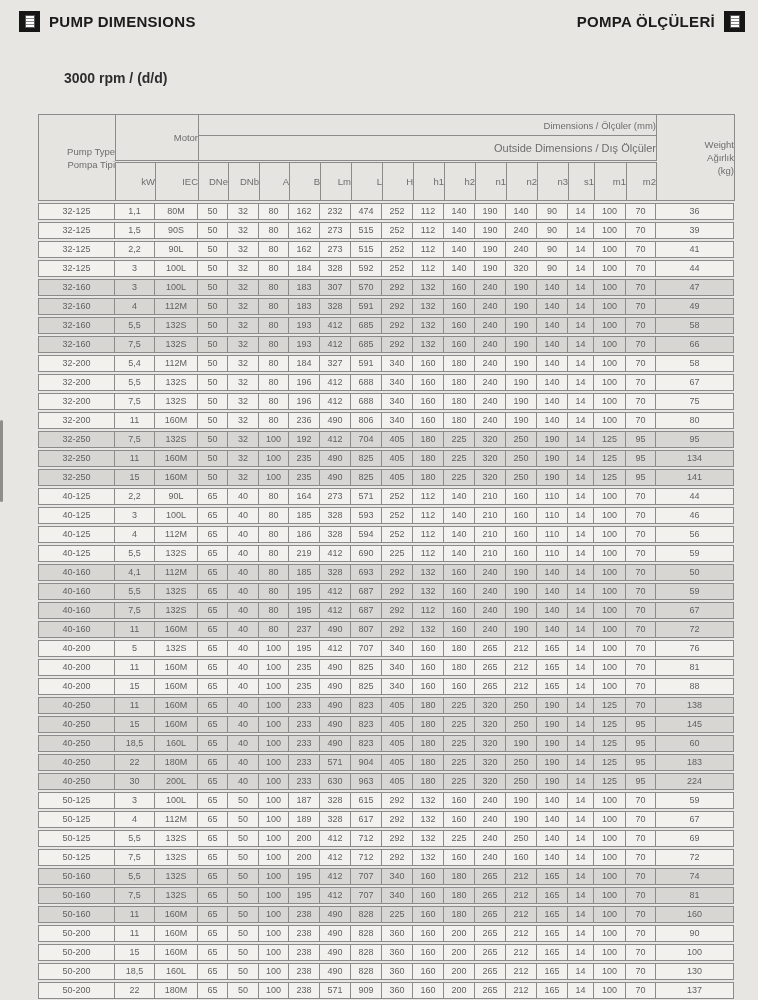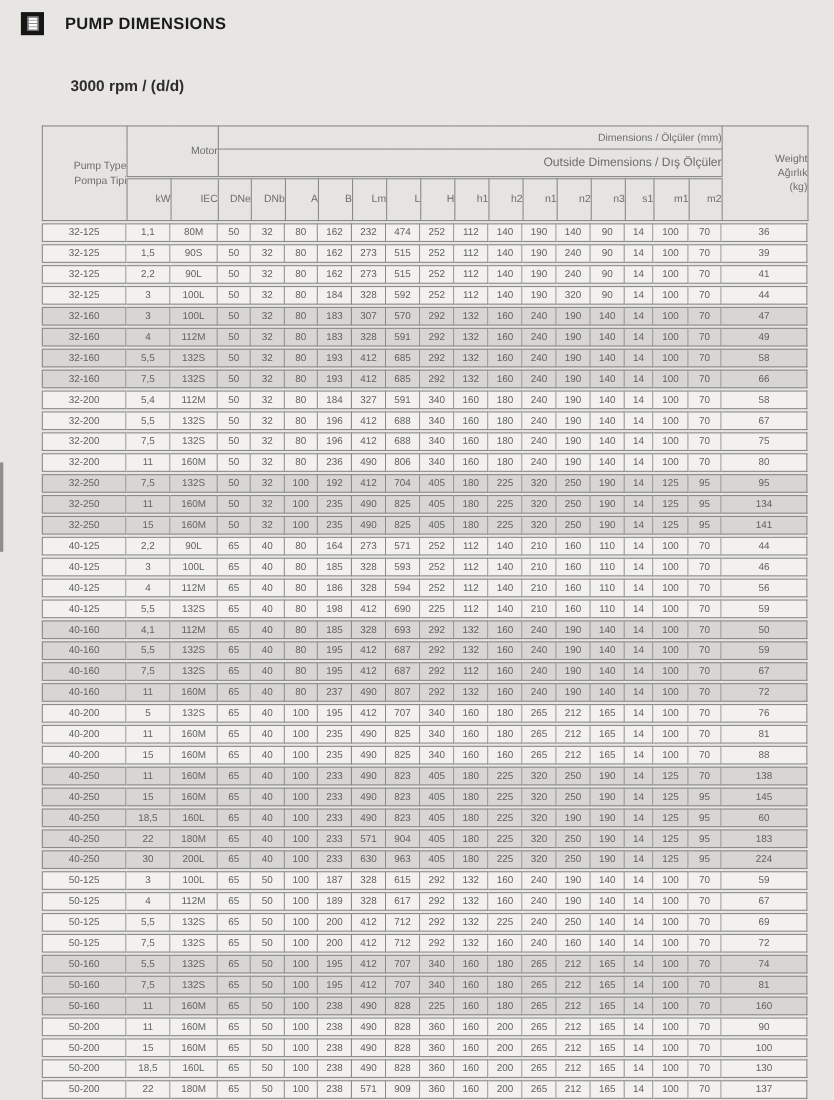--- a/index.html
+++ b/index.html
@@ -1,20 +1,20 @@
 <!DOCTYPE html>
 <html><head>
 <meta charset="utf-8">
 <style>
   html,body{margin:0;padding:0;}
   body{font-family:"Liberation Sans",sans-serif;}
   .sheet{position:relative;width:758px;height:1000px;background:#e8e6e3;overflow:hidden;}
 
   
-  .hdr-left{position:absolute;left:19px;top:11px;display:flex;align-items:center;gap:19px;}
+  .hdr-left{position:absolute;left:19px;top:11px;display:flex;align-items:center;gap:9px;}
   .hdr-right{position:absolute;right:13px;top:11px;display:flex;align-items:center;gap:9px;}
   .page-title{font-size:15px;font-weight:bold;color:#1b1b1b;letter-spacing:.3px;white-space:nowrap;}
   .doc-icon{width:21px;height:21px;background:#161616;display:flex;align-items:center;justify-content:center;flex:0 0 auto;}
   .doc-icon .pg{width:10px;height:13px;background:#fdfdfd;border:1px solid #555;box-sizing:border-box;
     background-image:linear-gradient(#888 1px,transparent 1px);background-size:100% 3px;background-position:0 2px;}
   .subtitle{position:absolute;left:64px;top:70px;font-size:14px;font-weight:bold;color:#2d2d2d;}
 
   
   .edge-artifact{position:absolute;left:0;top:420px;width:3px;height:82px;background:#55534e;opacity:.6;border-radius:2px;}
 
@@ -41,20 +41,26 @@
 
 <div class="sheet">
 
   <div class="hdr-left">
     <span class="doc-icon">
         <span class="pg"></span>
       </span>
     <span class="page-title">PUMP DIMENSIONS</span>
   </div>
 
+  <div class="hdr-right">
+    <span class="page-title">POMPA ÖLÇÜLERİ</span>
+    <span class="doc-icon">
+        <span class="pg"></span>
+      </span>
+  </div>
 
   <div class="subtitle">3000 rpm / (d/d)</div>
 
   <div class="edge-artifact"></div>
 
   <div class="tbl-wrap">
 
     <table class="ht">
       <colgroup>
         <col style="width:77px">
@@ -517,21 +523,21 @@
             <td>70</td>
             <td>56</td>
           </tr>
           <tr class="light">
             <td>40-125</td>
             <td>5,5</td>
             <td>132S</td>
             <td>65</td>
             <td>40</td>
             <td>80</td>
-            <td>198</td>
+            <td>219</td>
             <td>412</td>
             <td>690</td>
             <td>225</td>
             <td>112</td>
             <td>140</td>
             <td>210</td>
             <td>160</td>
             <td>110</td>
             <td>14</td>
             <td>100</td>

